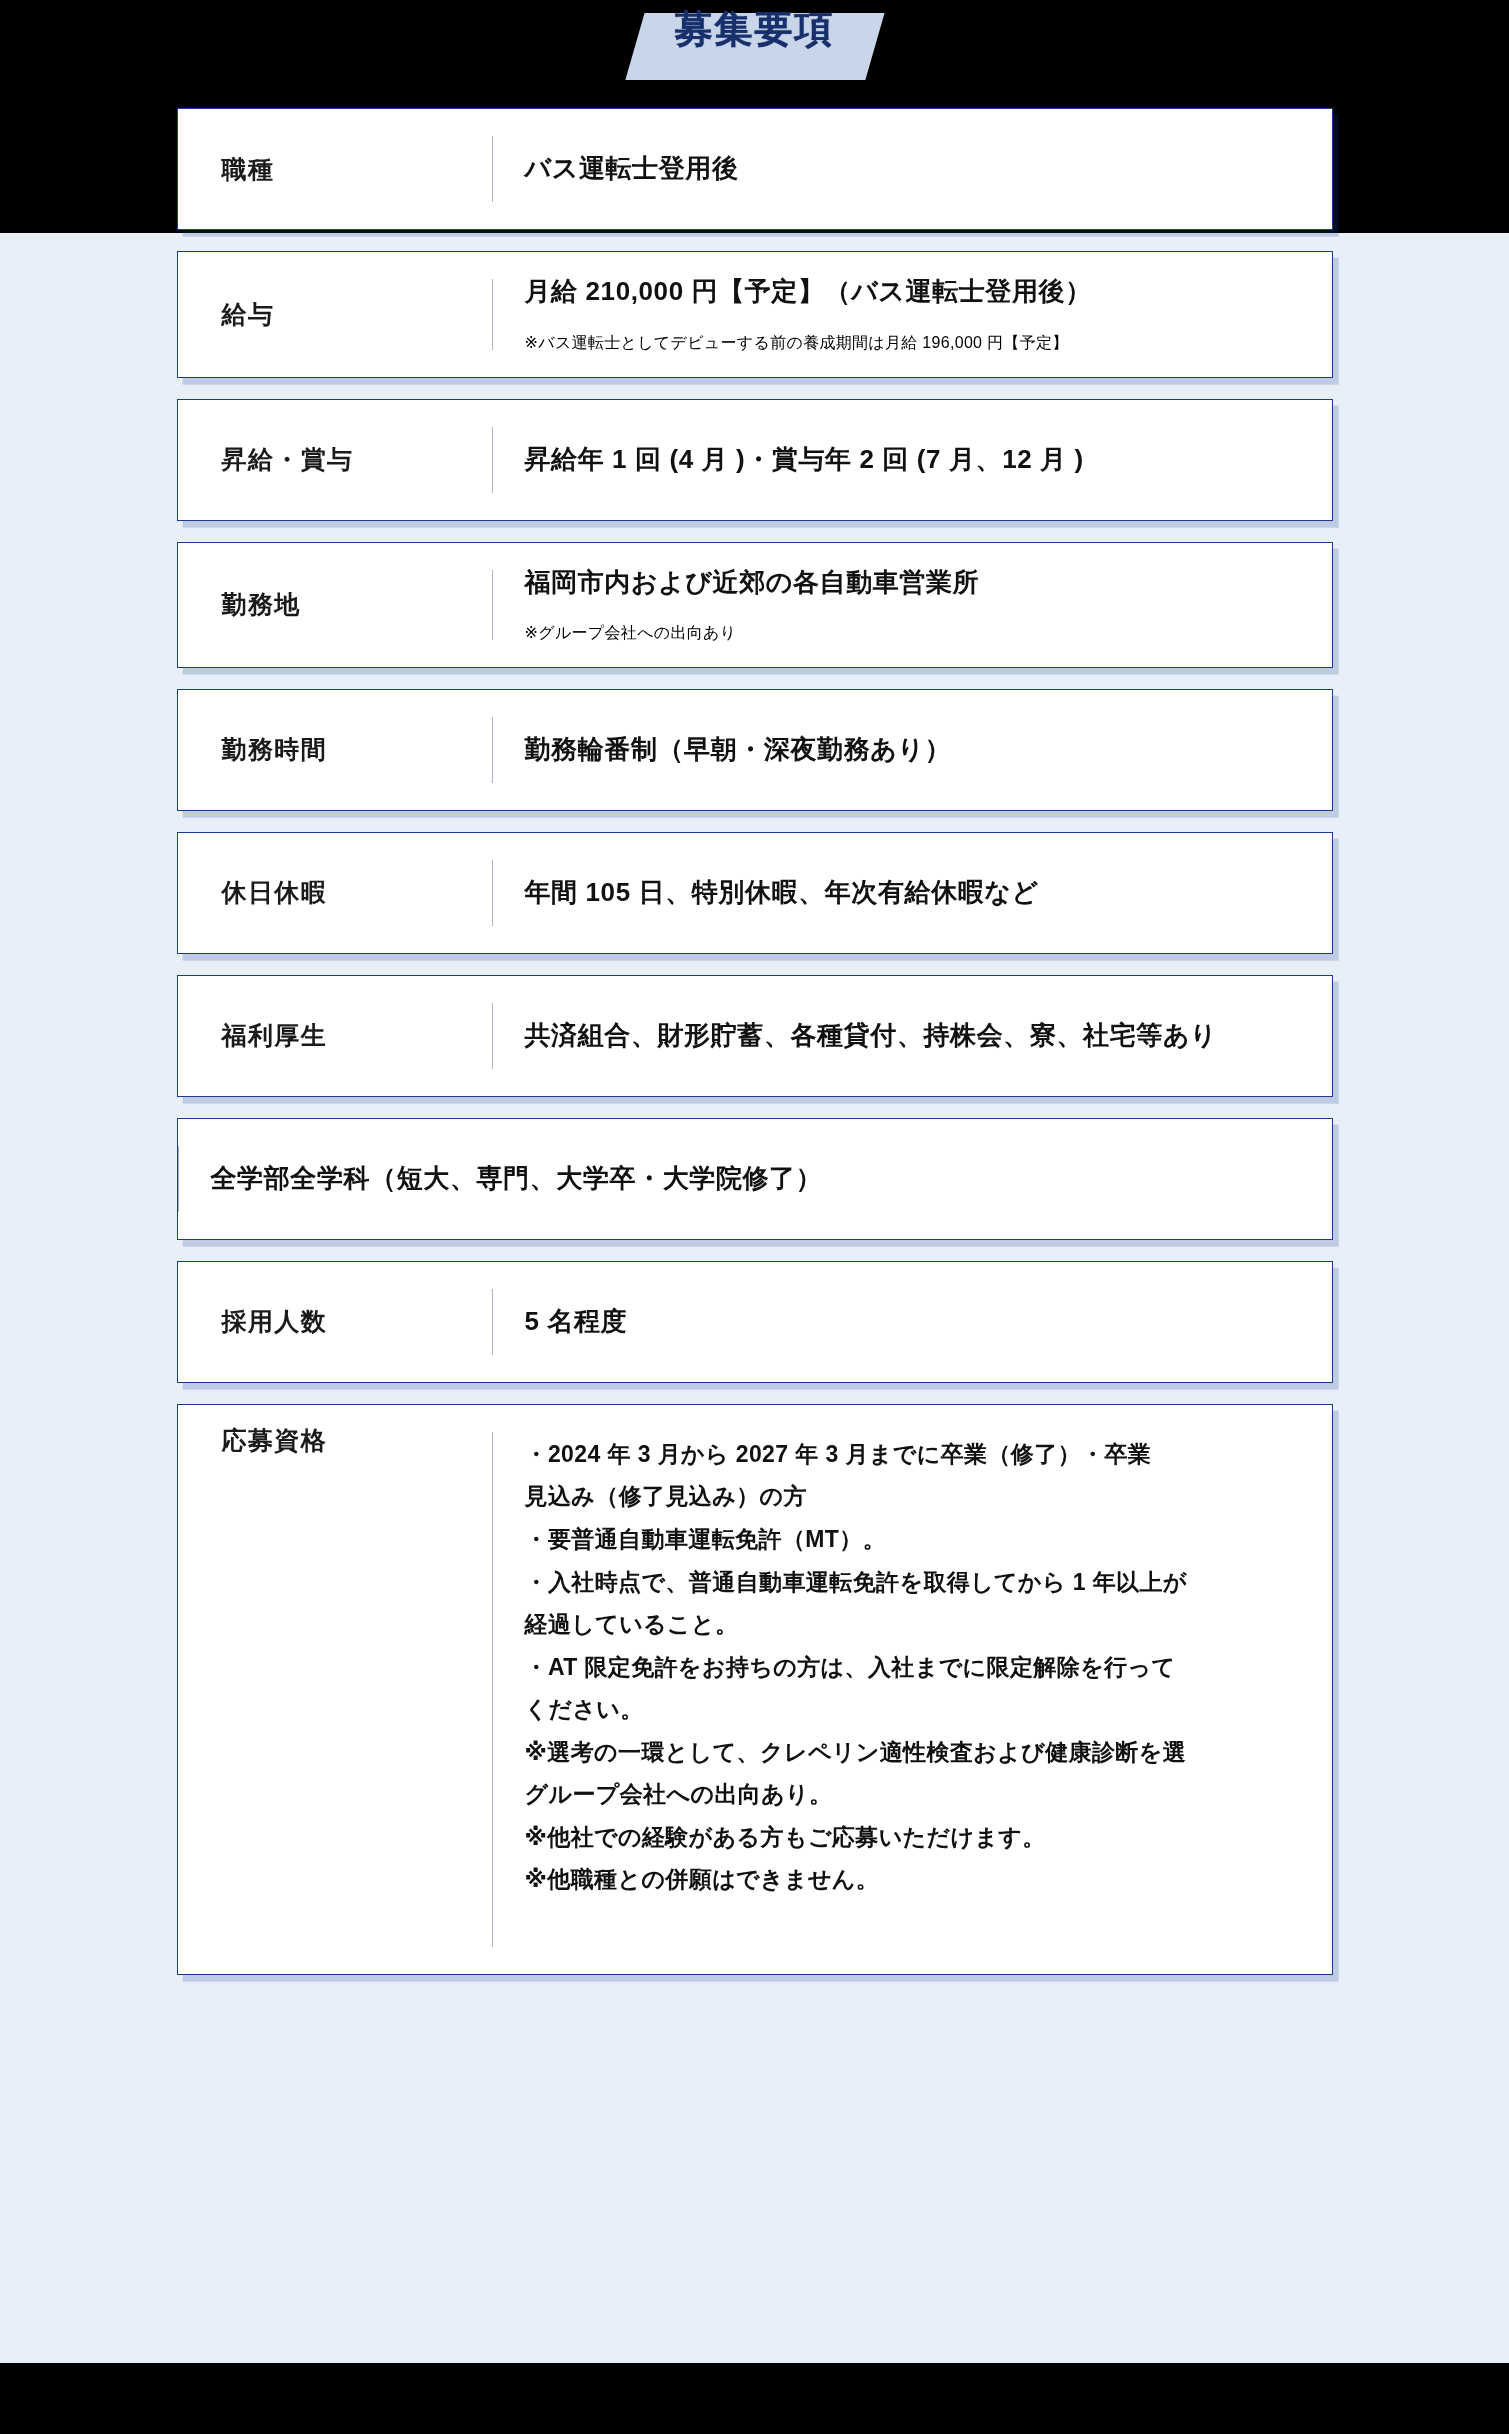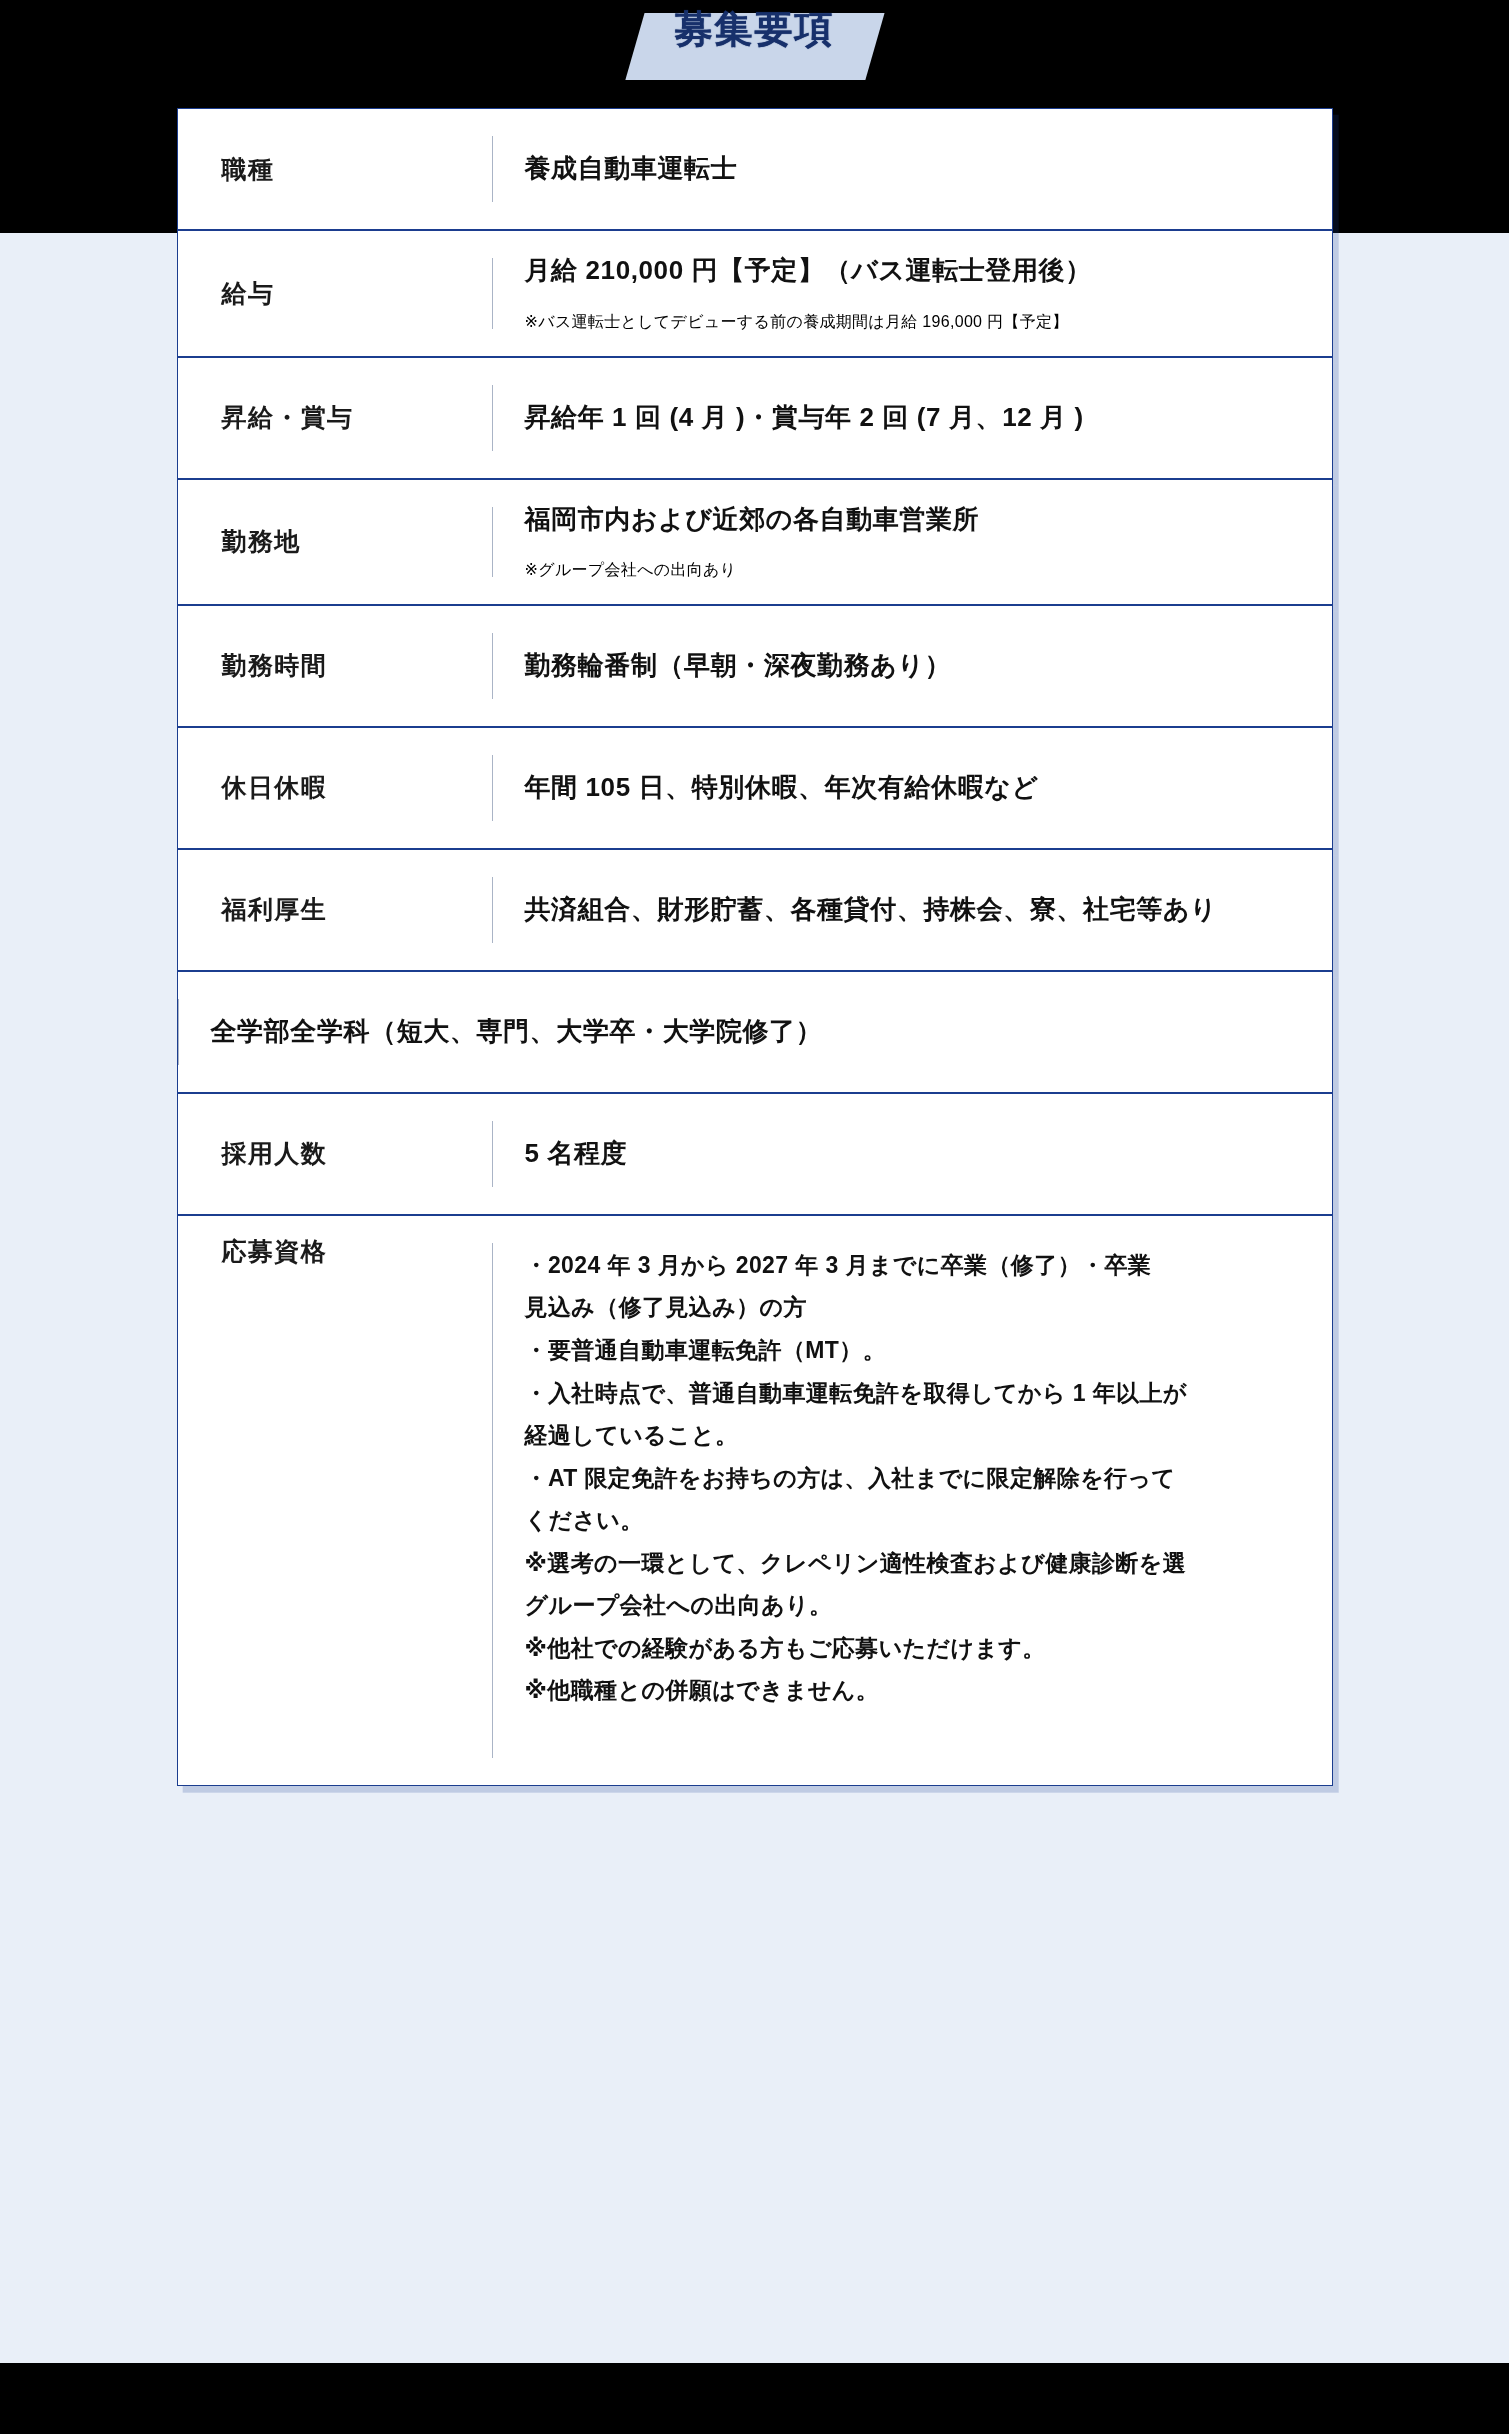--- a/index.html
+++ b/index.html
@@ -64,20 +64,21 @@
     color: #17306b;
     text-shadow: 0 0 1px #17306b;
   }
 
   
   .table {
     width: 1156px;
     margin: 13.3px auto 0 auto;
     display: flex;
     flex-direction: column;
+    gap: 21px;
     padding-bottom: 38px;
     justify-content: space-between;
   }
   .row {
     position: relative;
     background: #ffffff;
     border: 1.9px solid #1b3d8f;
     box-shadow: 5.7px 6.7px 0 rgba(27, 61, 143, 0.20);
     display: flex;
     align-items: stretch;
@@ -157,21 +158,21 @@
       <span class="title-text">募集要項</span>
     </div>
   </div>
 
   <div class="table">
 
     <div class="row">
       <div class="row-label">職種</div>
       <div class="row-divider"></div>
       <div class="row-value">
-        <div class="value-main">養成自動車運転士</div>
+        <div class="value-main">バス運転士登用後</div>
       </div>
     </div>
 
     <div class="row">
       <div class="row-label">給与</div>
       <div class="row-divider"></div>
       <div class="row-value">
         <div class="value-main">月給 210,000 円【予定】（バス運転士登用後）</div>
         <div class="value-note">※バス運転士としてデビューする前の養成期間は月給 196,000 円【予定】</div>
       </div>

